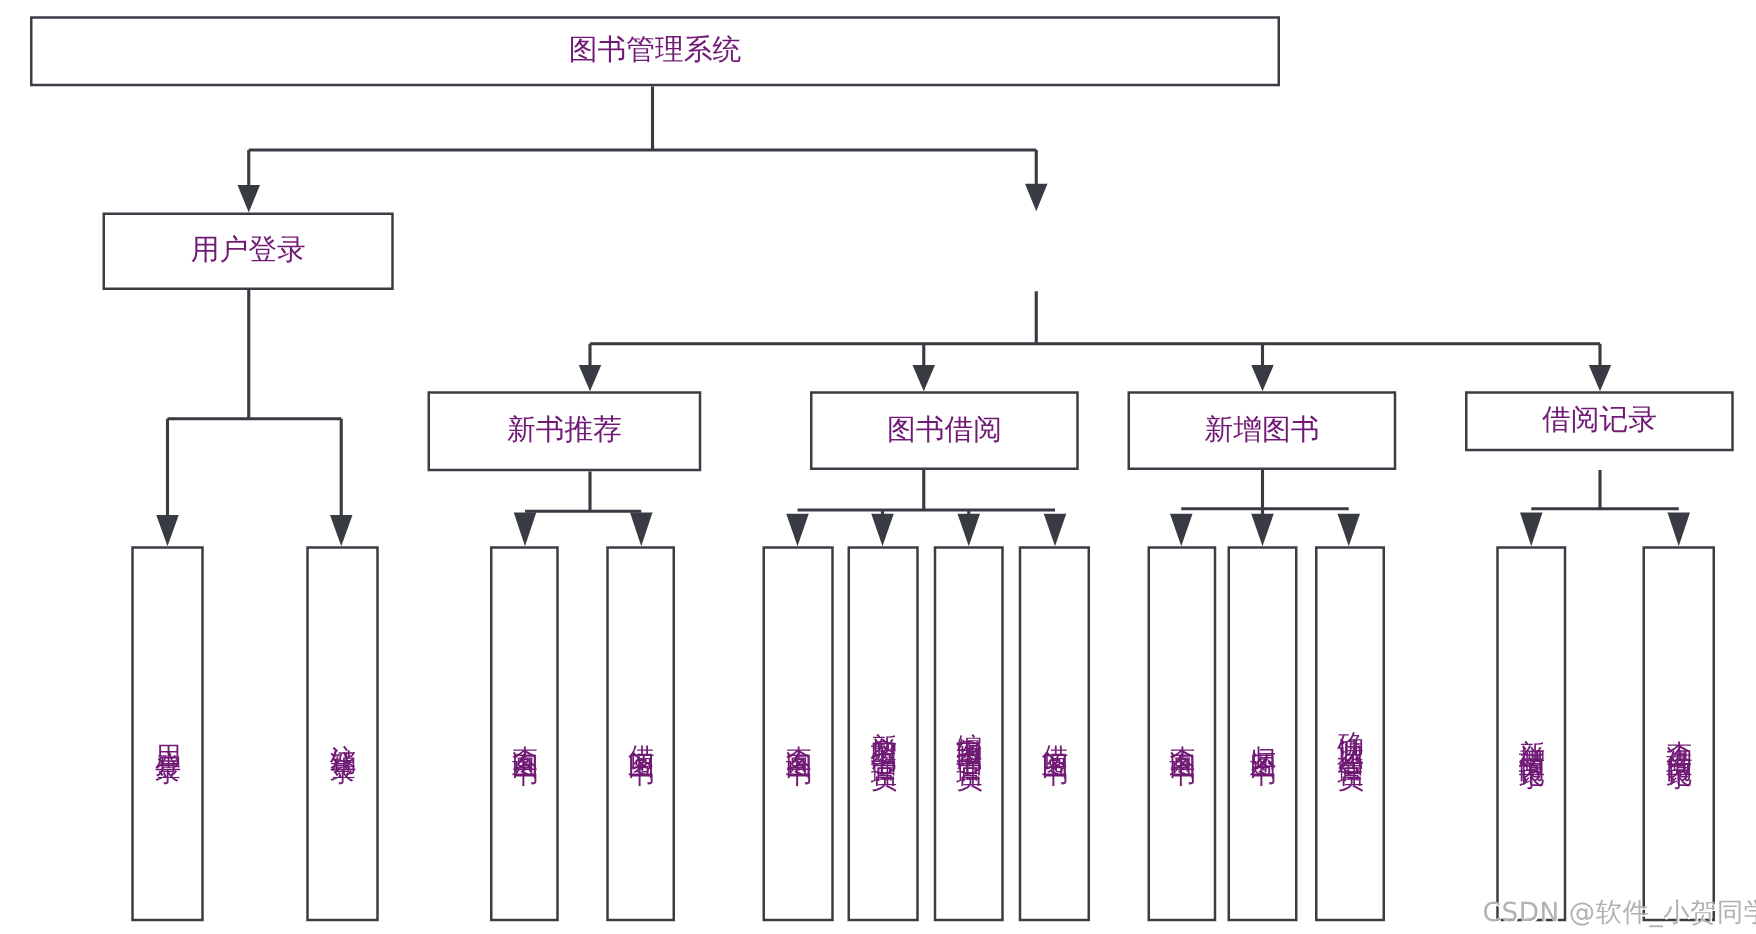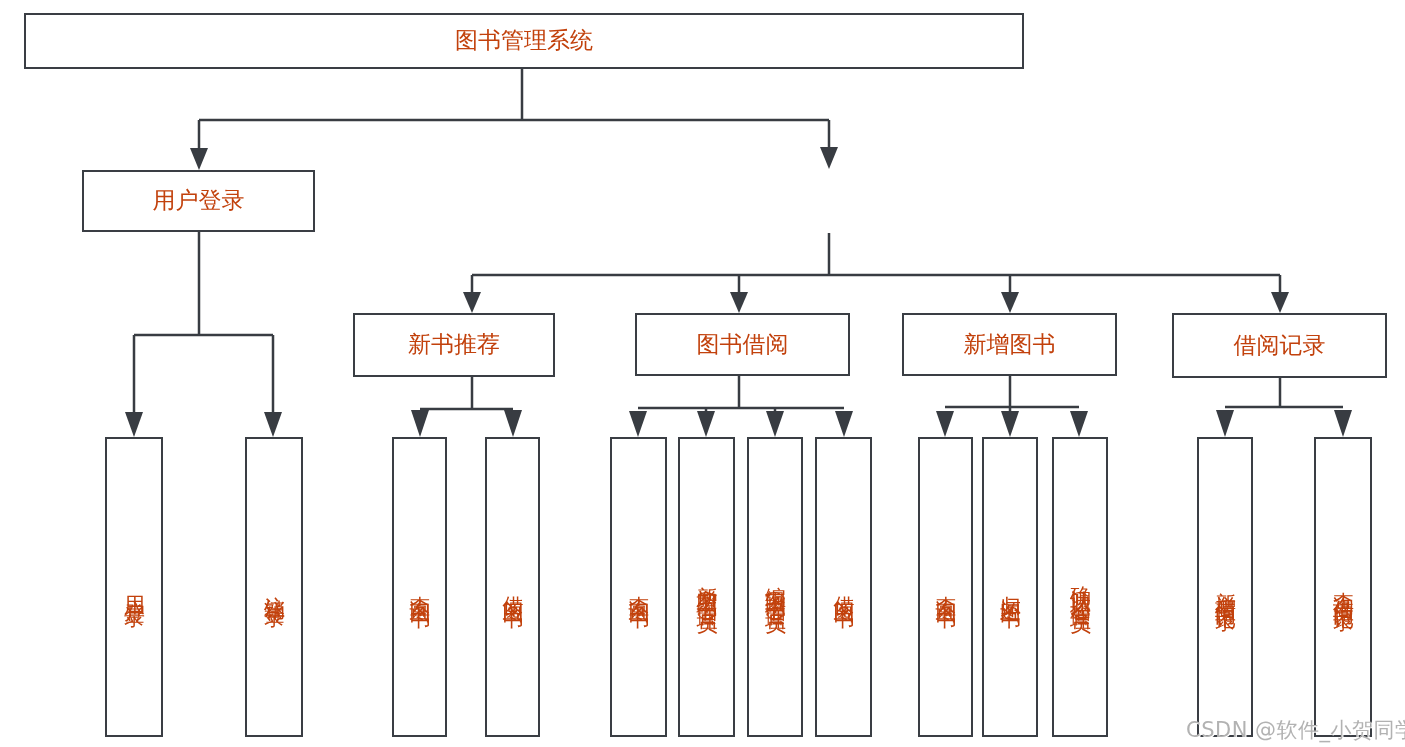--- a/index.html
+++ b/index.html
@@ -10,21 +10,21 @@
     font-family:"DejaVu Sans","Liberation Sans",sans-serif;
     overflow:hidden;
   }
   .wires{position:absolute;left:0;top:0;z-index:1;}
   .wire{fill:none;stroke:#383c42;stroke-width:2.5;}
   .arrowhead{fill:#383c42;stroke:none;}
   .node{
     position:absolute;box-sizing:border-box;z-index:2;
     background:#ffffff;border:2.5px solid #3a3e44;
     display:flex;align-items:center;justify-content:center;
-    color:#c2410c;font-size:23px;line-height:1.1;
+    color:#701a75;font-size:23px;line-height:1.1;
     text-align:center;white-space:nowrap;
   }
   .node.v{
     writing-mode:vertical-rl;text-orientation:mixed;
     font-size:21px;letter-spacing:4px;white-space:normal;
   }
   .watermark{
     position:absolute;left:1186px;top:716px;z-index:3;
     font-size:21px;color:#b2b2b2;letter-spacing:0.5px;
     text-shadow:1px 1px 0 #ffffff;white-space:nowrap;
@@ -68,30 +68,30 @@
   </svg>
 
   <div class="node" style="left:24px;top:13px;width:1000px;height:56px">
     <span>图书管理系统</span>
   </div>
 
   <div class="node" style="left:82px;top:170px;width:233px;height:62px">
     <span>用户登录</span>
   </div>
 
-  <div class="node" style="left:353px;top:313px;width:202px;height:64px">
+  <div class="node" style="left:342px;top:313px;width:219px;height:64px">
     <span>新书推荐</span>
   </div>
-  <div class="node" style="left:635px;top:313px;width:215px;height:63px">
+  <div class="node" style="left:648px;top:313px;width:215px;height:63px">
     <span>图书借阅</span>
   </div>
   <div class="node" style="left:902px;top:313px;width:215px;height:63px">
     <span>新增图书</span>
   </div>
-  <div class="node" style="left:1172px;top:313px;width:215px;height:65px">
+  <div class="node" style="left:1172px;top:313px;width:215px;height:48px">
     <span>借阅记录</span>
   </div>
 
   <div class="node v" style="left:105px;top:437px;width:58px;height:300px">
     <span>用户登录</span>
   </div>
   <div class="node v" style="left:245px;top:437px;width:58px;height:300px">
     <span>注销登录</span>
   </div>
 

